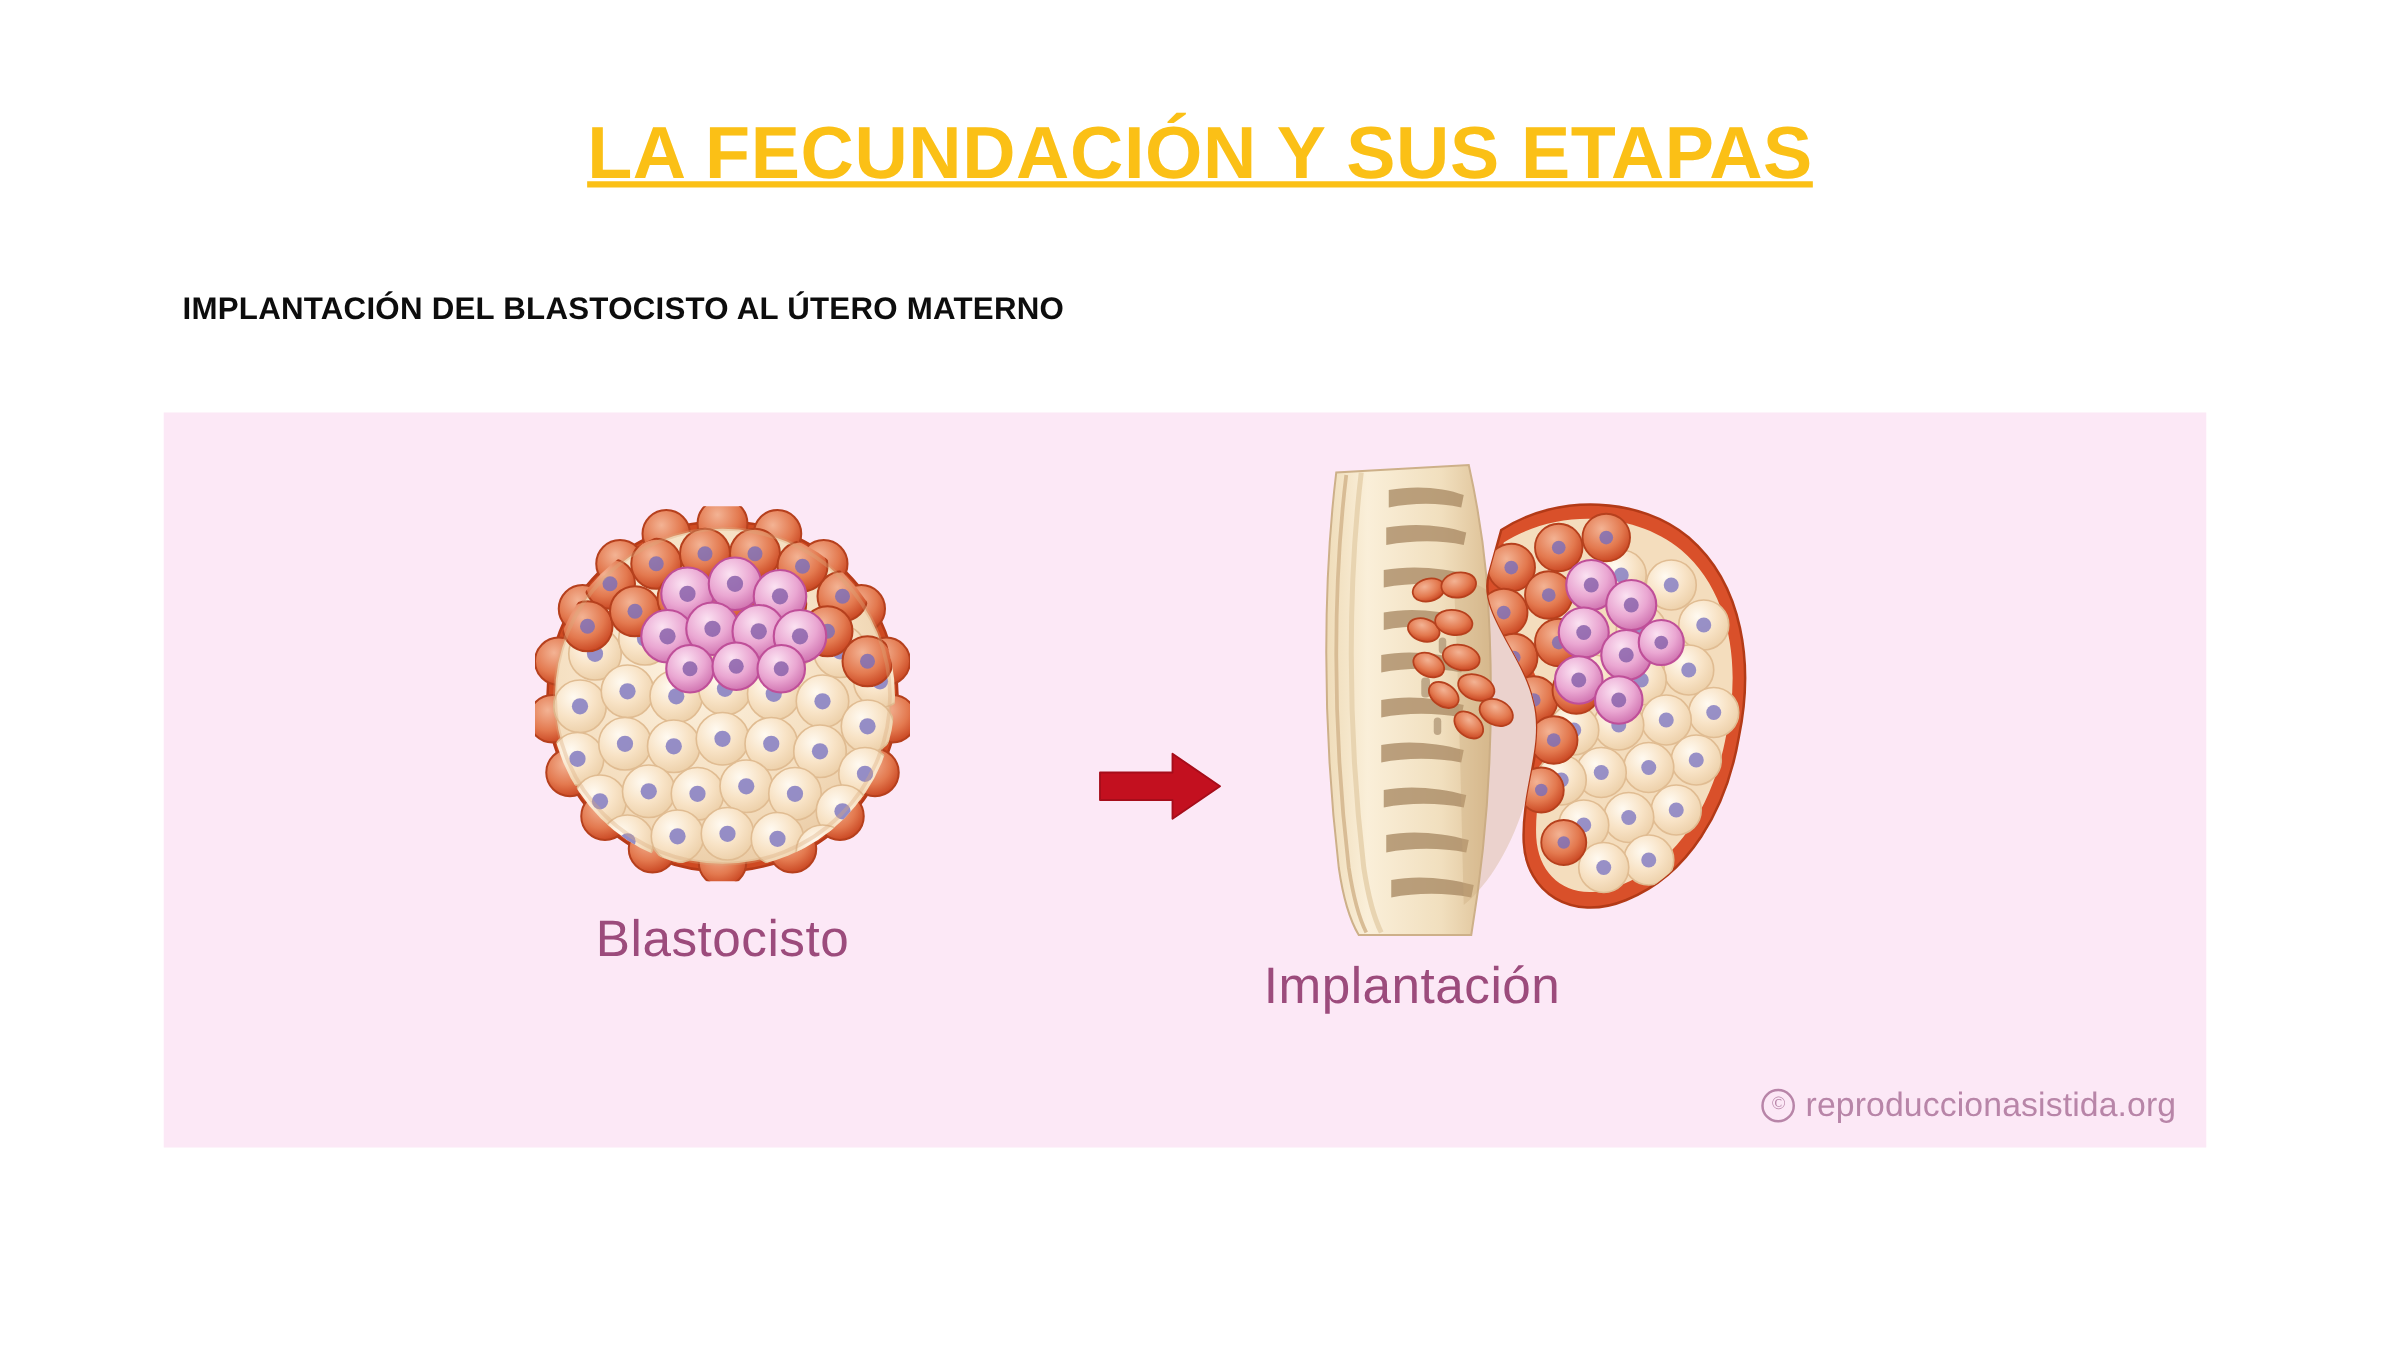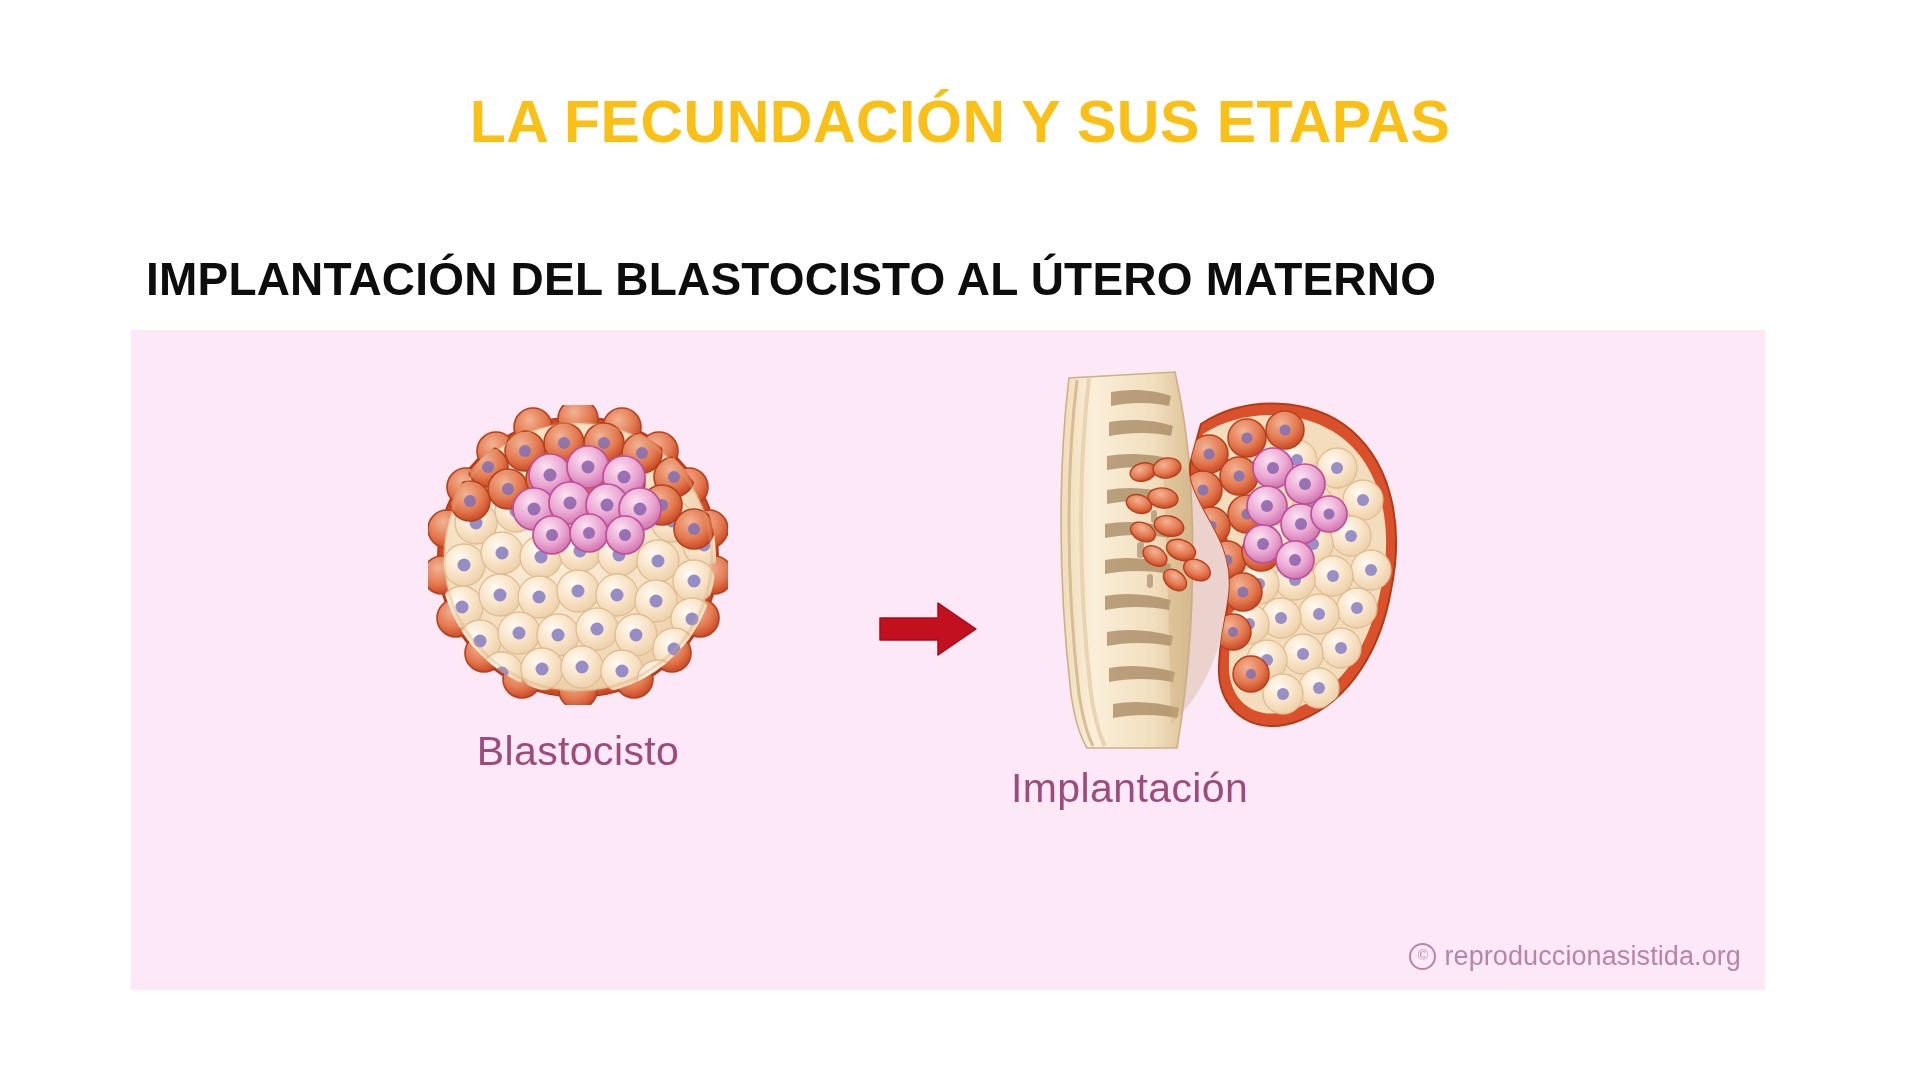--- a/index.html
+++ b/index.html
@@ -30,42 +30,43 @@
     left: 0;
     width: 1920px;
     text-align: center;
     font-family: "Liberation Sans", sans-serif;
     font-weight: bold;
     font-size: 59px;
     letter-spacing: 0.5px;
     color: #fbc016;
     line-height: 1.05;
     white-space: nowrap;
+    text-decoration: underline;
   }
 
   
   .slide-subtitle {
     position: absolute;
-    top: 252px;
+    top: 233px;
     left: 146px;
     font-family: "Liberation Sans", sans-serif;
     font-weight: bold;
-    font-size: 46px;
+    font-size: 25px;
     color: #0d0d0d;
     letter-spacing: 0.2px;
     white-space: nowrap;
   }
 
   
   .figure-panel {
     position: absolute;
     left: 131px;
     top: 330px;
     width: 1634px;
-    height: 660px;
+    height: 588px;
     background: #fce8f6;
     overflow: hidden;
   }
 
   .figure-stage {
     position: absolute;
     inset: 0;
   }
 
   

